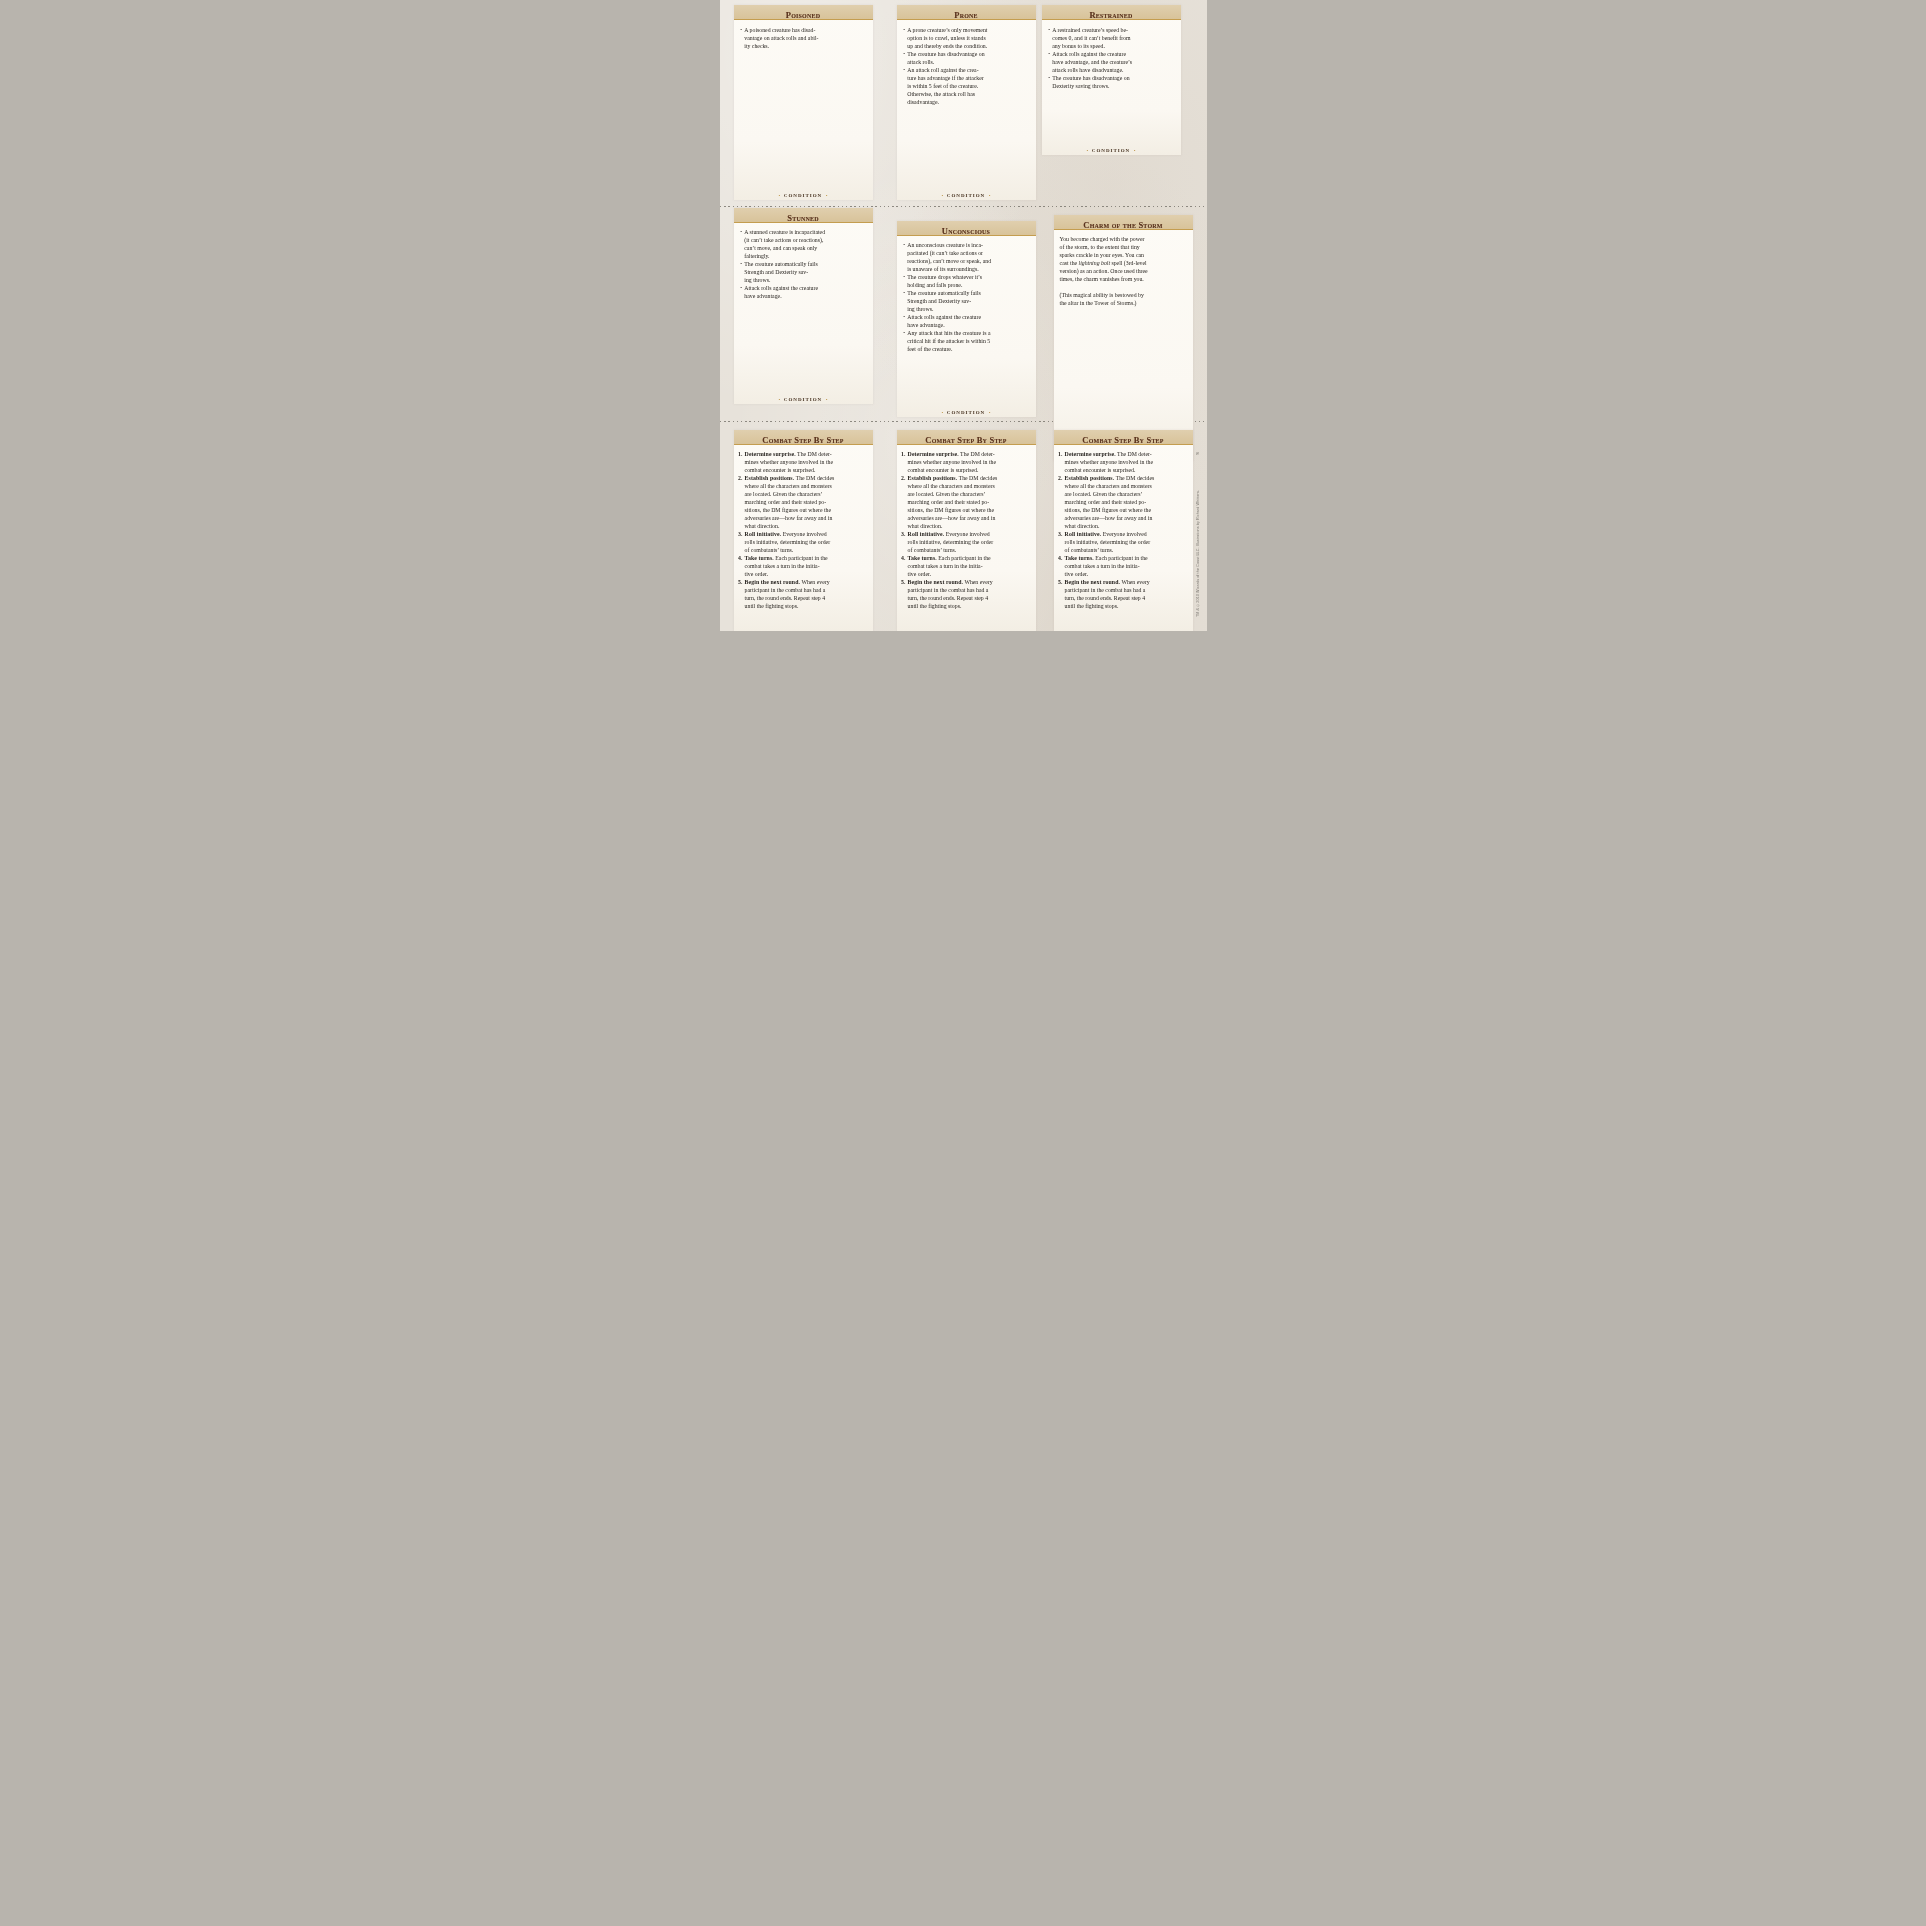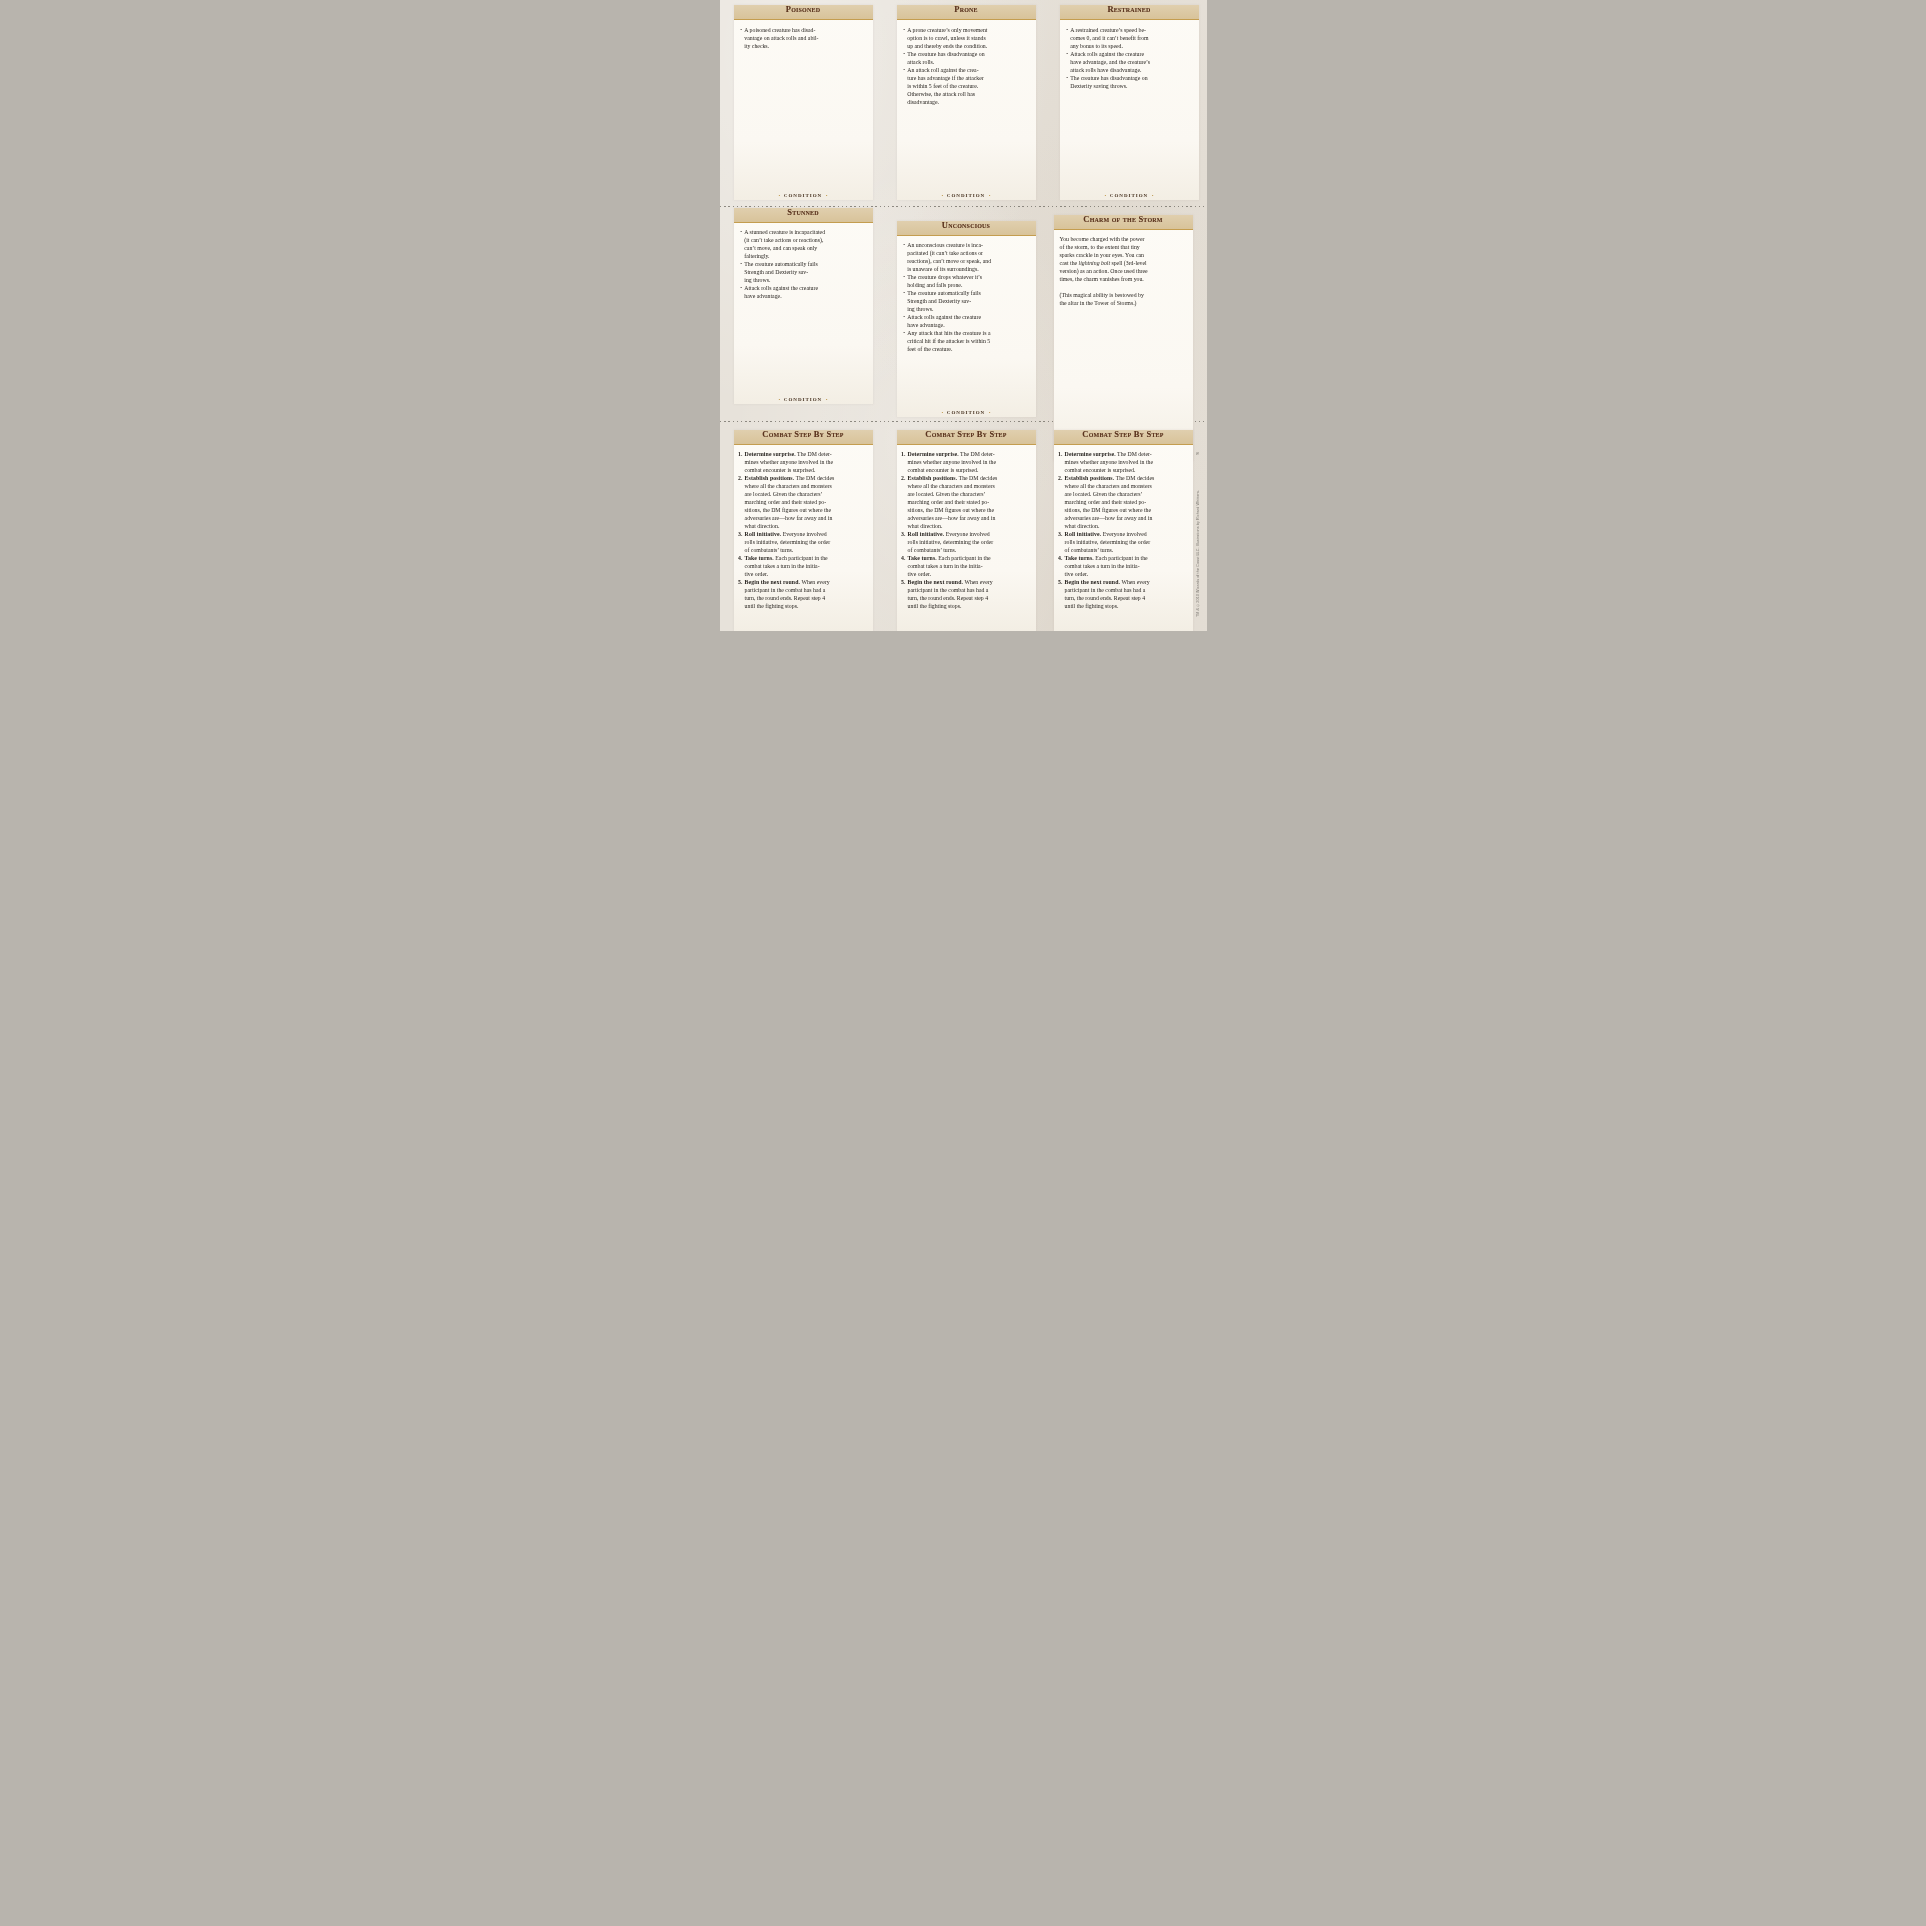--- a/index.html
+++ b/index.html
@@ -28,21 +28,21 @@
   }
   .card{
     position:absolute;width:139px;
     background:linear-gradient(180deg,#fdfbf6 0%,#fbf8f2 70%,#f3eee4 100%);
     box-shadow:0 0 2.3px rgba(120,110,95,.12);
   }
   .card-title{
     height:14px;
     background:linear-gradient(180deg,#e0cfae,#d8c39a);
     border-bottom:1.2px solid #c49d4f;
-    display:flex;align-items:flex-start;justify-content:center;
+    display:flex;align-items:flex-end;justify-content:center;
   }
   .card-title h2{
     margin:0;
     font-size:8.5px;line-height:1;
     font-weight:bold;
     font-variant:small-caps;
     letter-spacing:0.2px;
     color:#5b341f;
     text-shadow:0 0 0.2px rgba(91,52,31,.4);
   }
@@ -141,21 +141,21 @@
 Otherwise, the attack roll has
 disadvantage.</div>
         </div>
       </div>
       <footer class="card-footer">
         <span class="f-dot">•</span>
         <span class="footer-label">CONDITION</span>
         <span class="f-dot">•</span>
       </footer>
     </section>
-  <section class="card" style="left:340px;top:5.4px;height:195px">
+  <section class="card" style="left:322px;top:5.4px;height:150px">
       <header class="card-title">
         <h2>Restrained</h2>
       </header>
       <div class="card-body">
         <div class="bullet">
           <span class="b-dot">•</span>
           <div class="b-text">A restrained creature’s speed be-
 comes 0, and it can’t benefit from
 any bonus to its speed.</div>
         </div>

